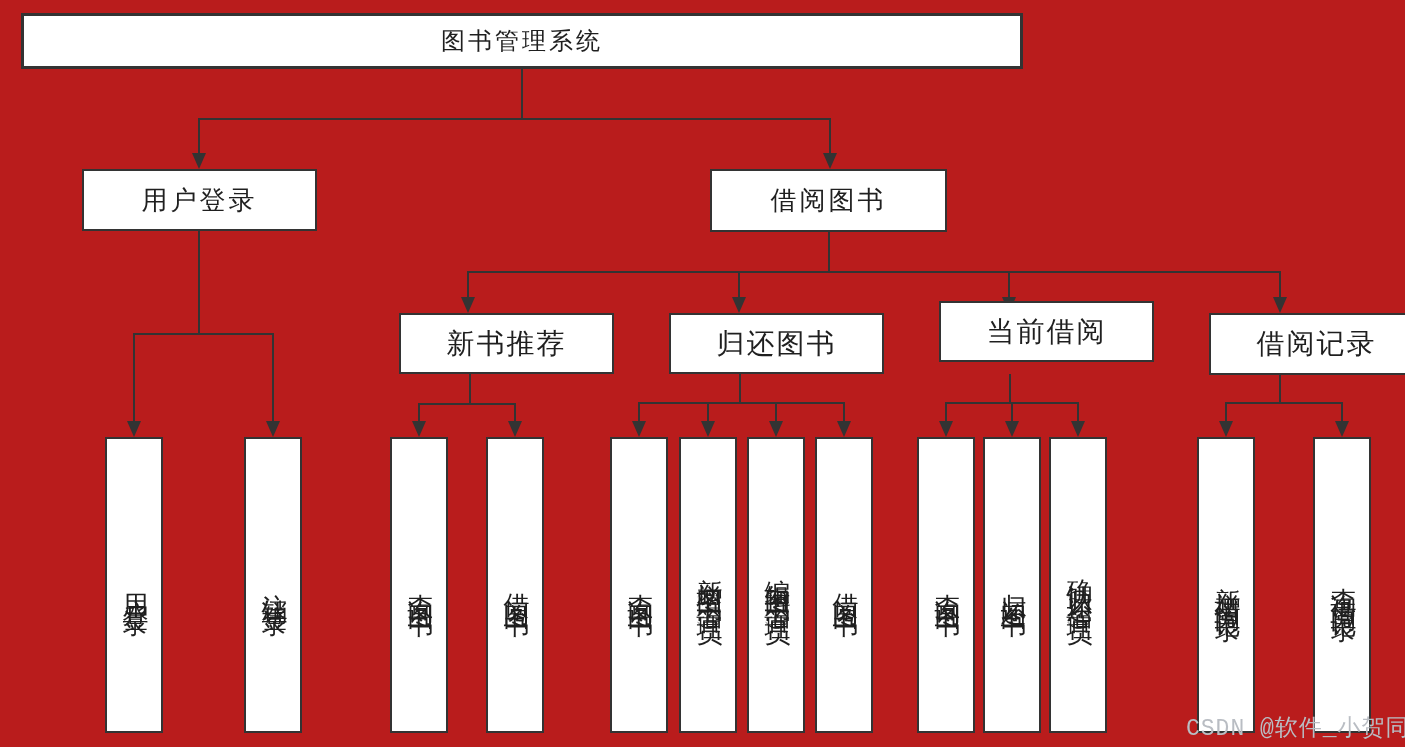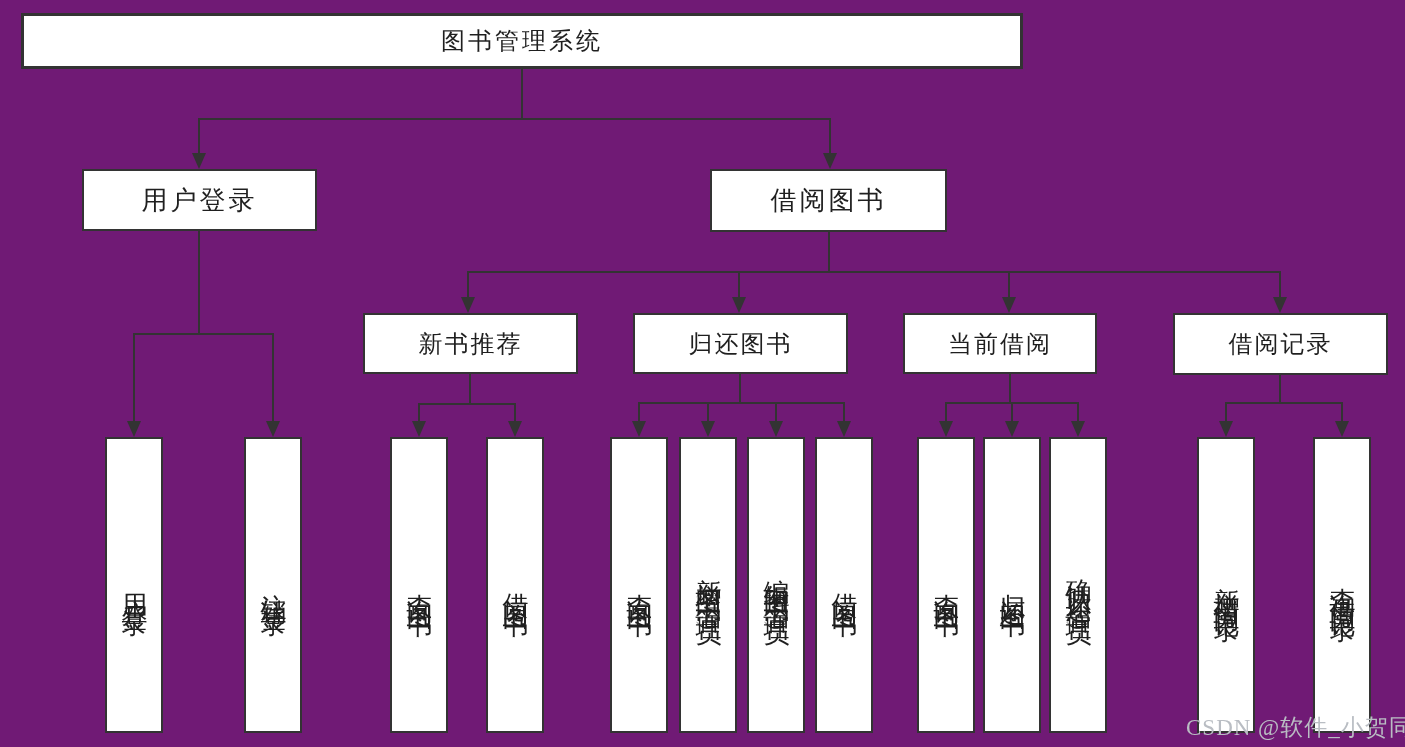--- a/index.html
+++ b/index.html
@@ -1,27 +1,27 @@
 <!DOCTYPE html>
 <html><head>
 <meta charset="utf-8">
 <style>
   html,body{margin:0;padding:0;background:#ffffff;}
   .canvas{
-    position:relative;width:1405px;height:747px;background:#701a75;
-    font-family:Liberation Serif, serif;
+    position:relative;width:1405px;height:747px;background:#b91c1c;
+    font-family:Liberation Mono, monospace;
     color:#1f1f1f;overflow:hidden;
   }
   .hbox{
     position:absolute;box-sizing:border-box;background:#ffffff;
     border:2px solid #333333;display:flex;align-items:center;justify-content:center;
     font-size:26px;letter-spacing:3px;white-space:nowrap;z-index:2;
   }
   .rootbox{border-width:3px;font-size:24px;}
-  .l2box{font-size:24px;letter-spacing:2px;}
+  .l2box{font-size:28px;letter-spacing:2px;margin-left:36px;}
   .vbox{
     position:absolute;box-sizing:border-box;background:#ffffff;
     border:2px solid #333333;display:flex;align-items:center;justify-content:center;
     width:58px;height:296px;top:437px;z-index:2;
   }
   .vbox span{
     writing-mode:vertical-rl;text-orientation:mixed;
     font-size:26px;letter-spacing:6px;line-height:1;white-space:nowrap;
   }
   .vline{position:absolute;width:2px;background:#333333;z-index:1;}
@@ -51,21 +51,21 @@
   <div class="hbox" style="left:710px;top:169px;width:237px;height:63px;">
     <span>借阅图书</span>
   </div>
 
   <div class="hbox l2box" style="left:363px;top:313px;width:215px;height:61px;">
     <span>新书推荐</span>
   </div>
   <div class="hbox l2box" style="left:633px;top:313px;width:215px;height:61px;">
     <span>归还图书</span>
   </div>
-  <div class="hbox l2box" style="left:903px;top:313px;width:194px;height:61px;">
+  <div class="hbox l2box" style="left:903px;top:301px;width:215px;height:61px;">
     <span>当前借阅</span>
   </div>
   <div class="hbox l2box" style="left:1173px;top:313px;width:215px;height:62px;">
     <span>借阅记录</span>
   </div>
 
   <div class="vbox" style="left:105px;">
     <span>用户登录</span>
   </div>
   <div class="vbox" style="left:244px;">

